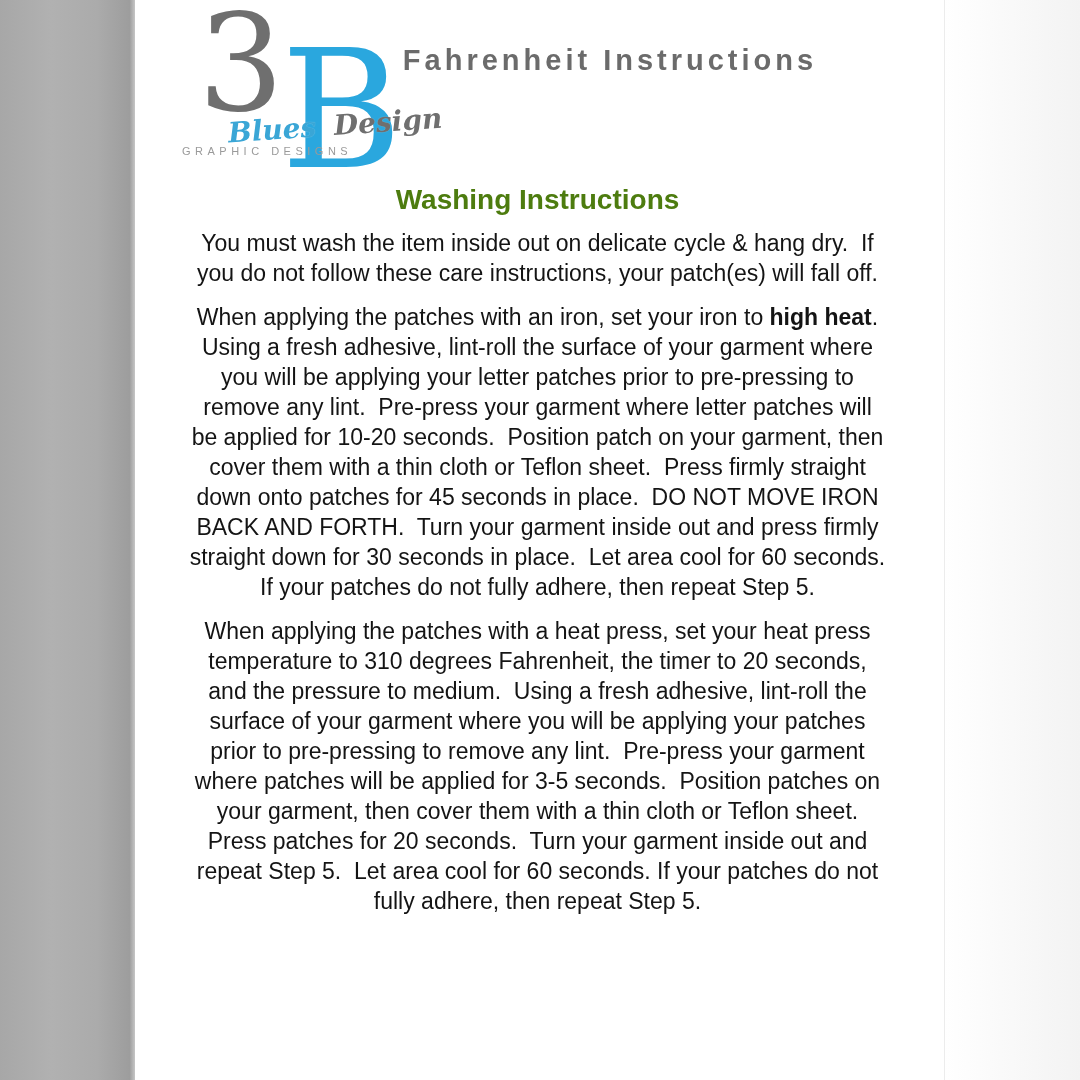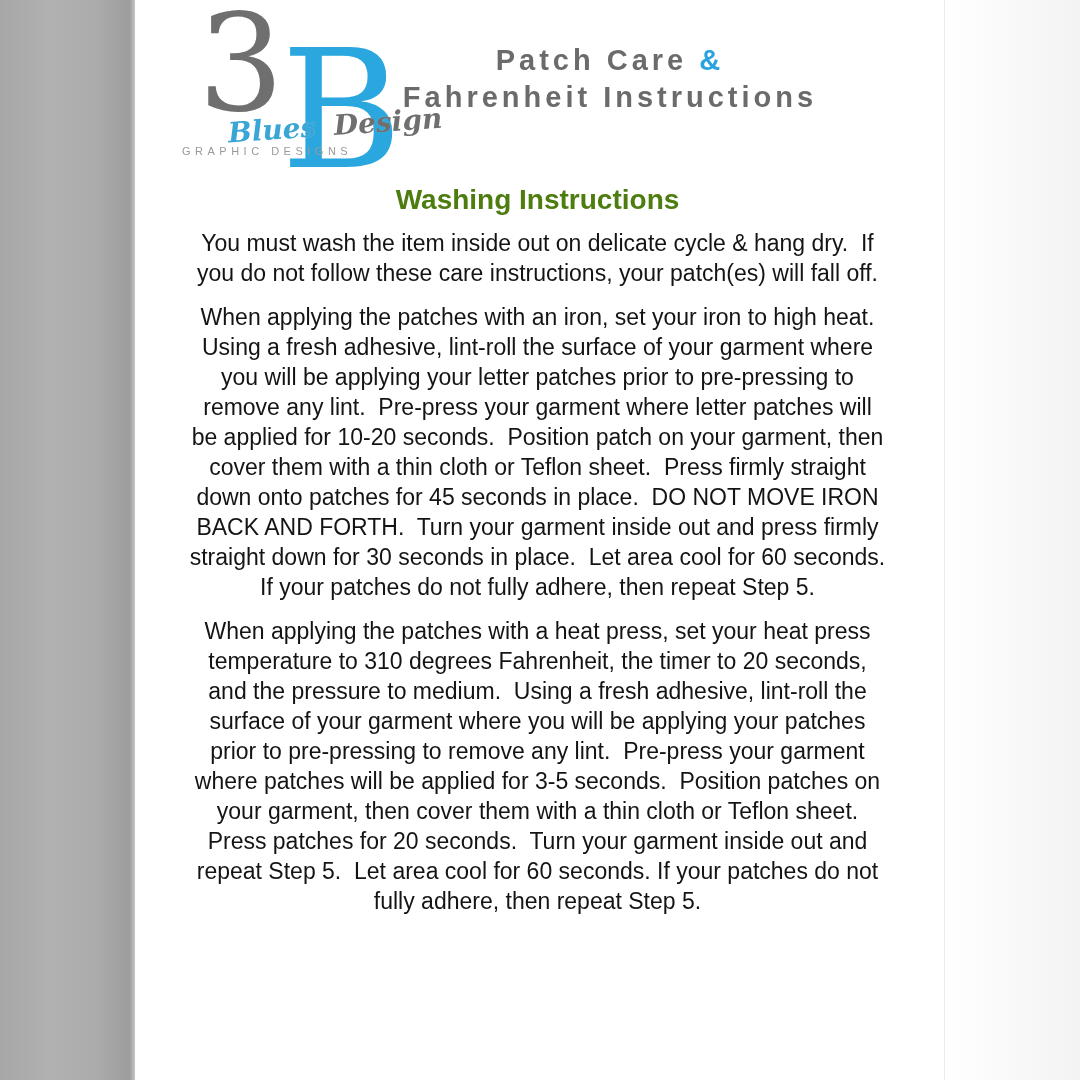--- a/index.html
+++ b/index.html
@@ -72,42 +72,41 @@
     font-size: 28px; font-weight: bold; line-height: 28px;
     color: #4d7c0f;
     margin: 4px 0 6px 0;
   }
   .body-text {
     width: 700px; margin: 14px auto;
     font-size: 23px; line-height: 30px;
     color: #141414;
     white-space: pre-wrap;
   }
-  .body-text .bold { font-weight: normal; }
+  .body-text .bold { font-weight: bold; }
 </style>
 </head>
 <body>
 
 <div class="canvas">
 
   <div class="left-bar"></div>
   <div class="right-panel"></div>
 
   <div class="logo">
     <div class="logo-numeral">3</div>
     <div class="logo-letter">B</div>
     <div class="logo-script">
       <span class="word-blue">Blues</span>
       <span class="word-gray">Design</span>
     </div>
     <div class="logo-tagline">GRAPHIC DESIGNS</div>
   </div>
 
   <div class="title">
-    <div><span>Patch Care </span><span class="amp">&amp;</span></div>
     <div>Fahrenheit Instructions</div>
   </div>
 
   <div class="content">
 
     <div class="section-heading">Washing Instructions</div>
     <p class="body-text">You must wash the item inside out on delicate cycle &amp; hang dry.  If you do not follow these care instructions, your patch(es) will fall off.</p>
 
     <p class="body-text"><span>When applying the patches with an iron, set your iron to </span><span class="bold">high heat</span><span>.  Using a fresh adhesive, lint-roll the surface of your garment where you will be applying your letter patches prior to pre-pressing to remove any lint.  Pre-press your garment where letter patches will be applied for 10-20 seconds.  Position patch on your garment, then cover them with a thin cloth or Teflon sheet.  Press firmly straight down onto patches for 45 seconds in place.  DO NOT MOVE IRON BACK AND FORTH.  Turn your garment inside out and press firmly straight down for 30 seconds in place.  Let area cool for 60 seconds.  If your patches do not fully adhere, then repeat Step 5.</span></p>
 

